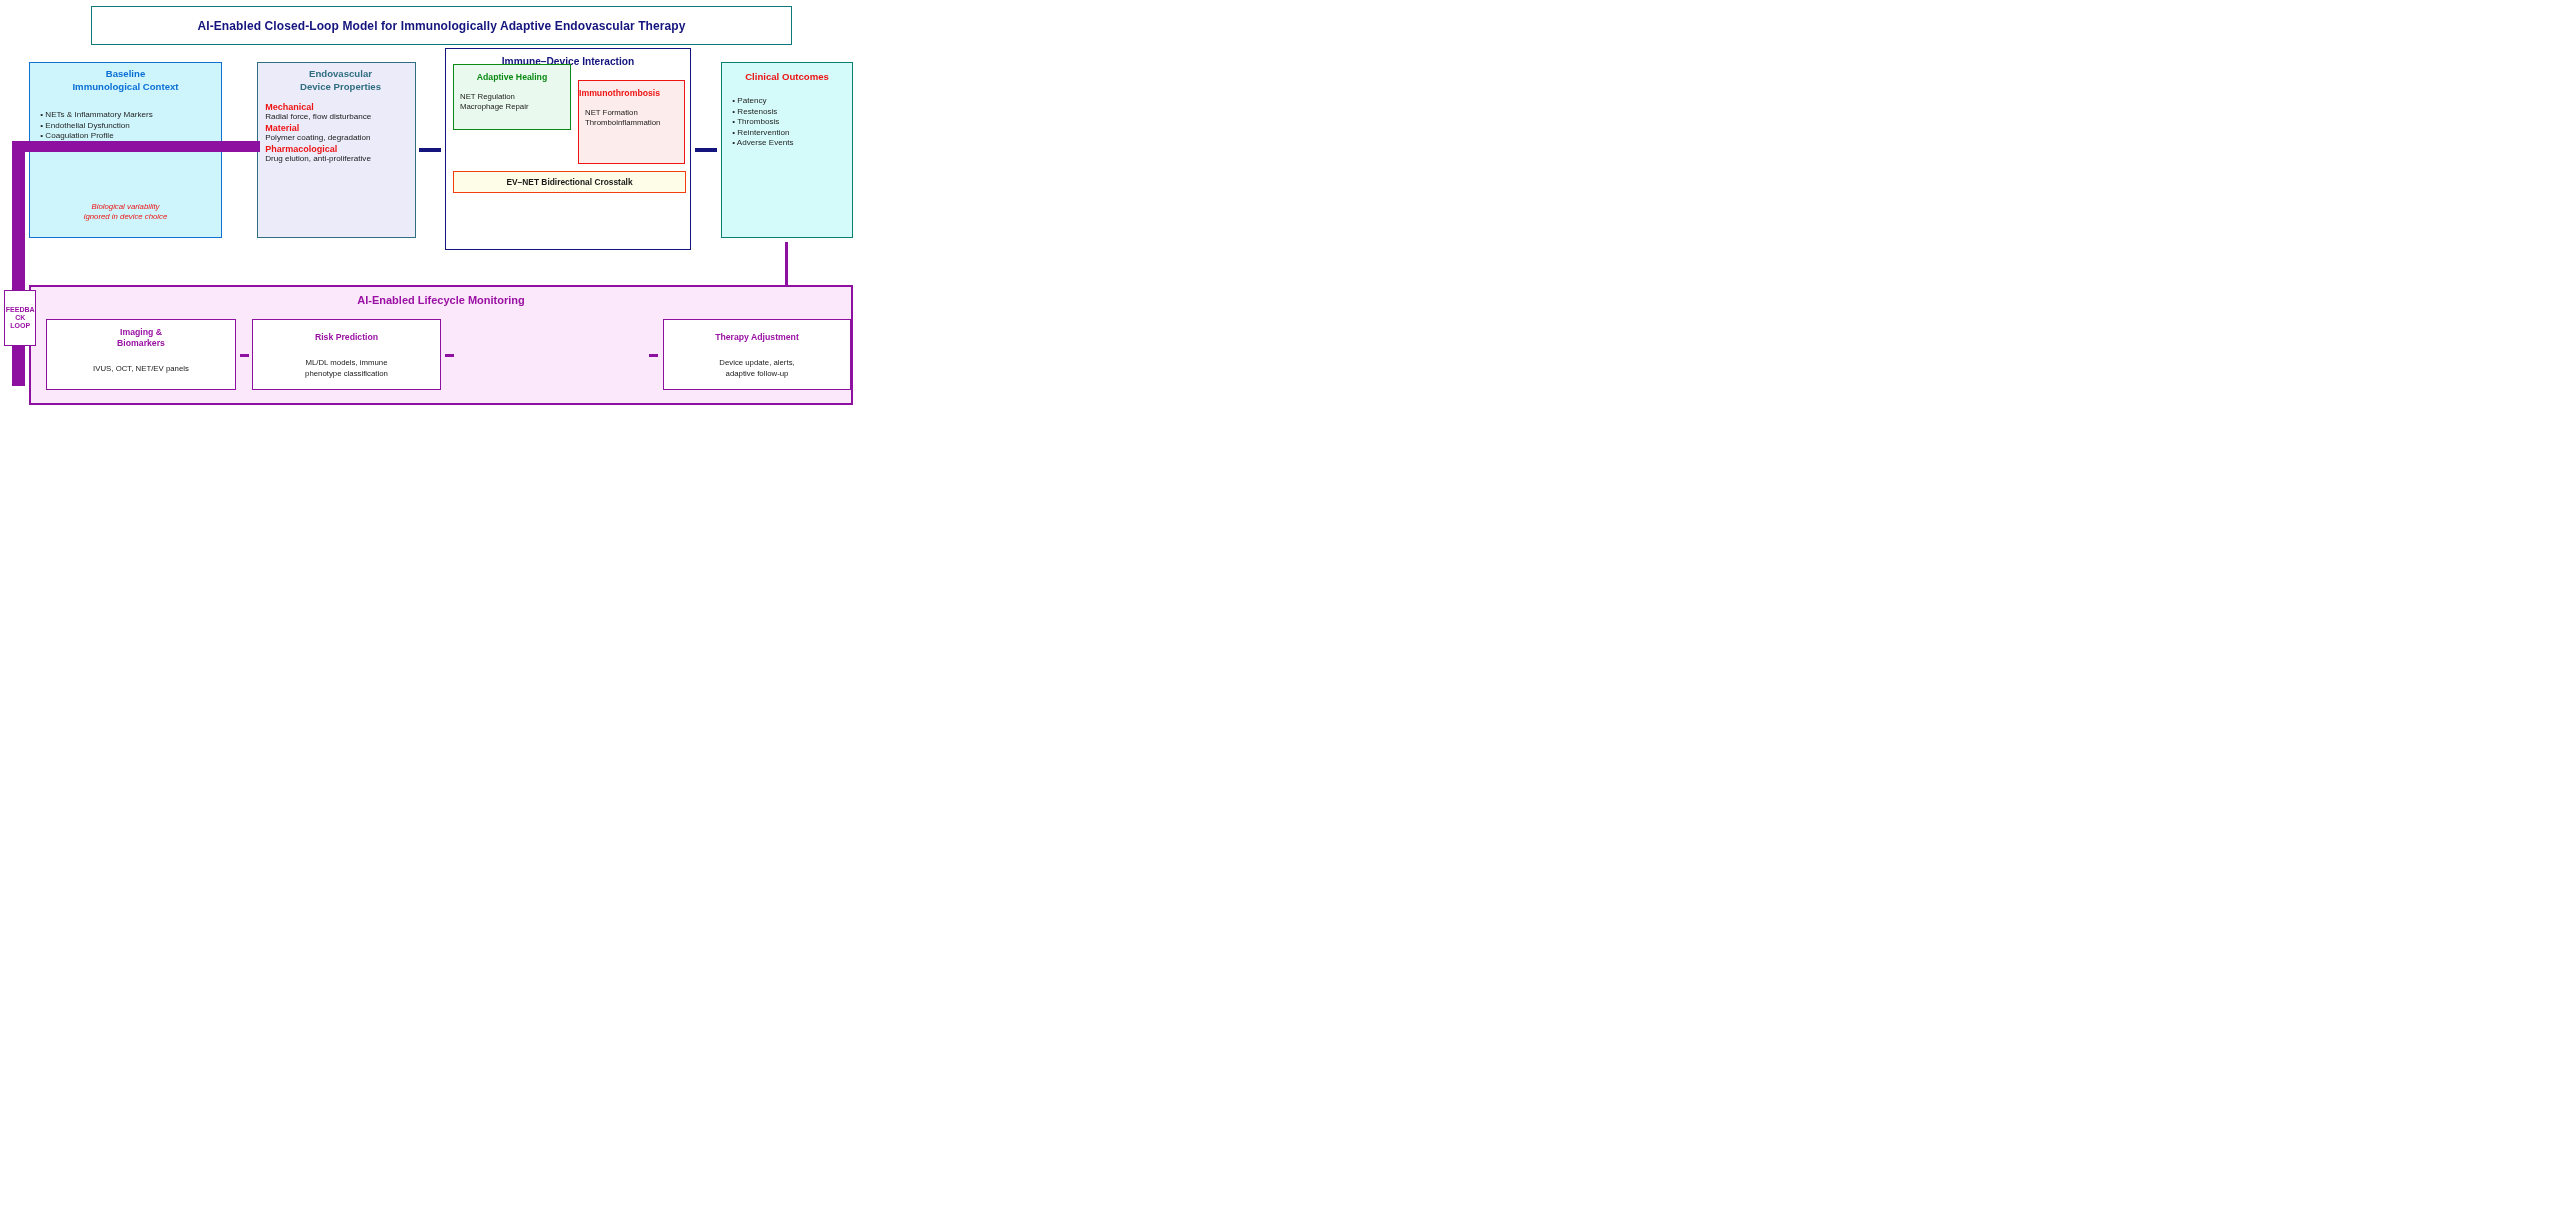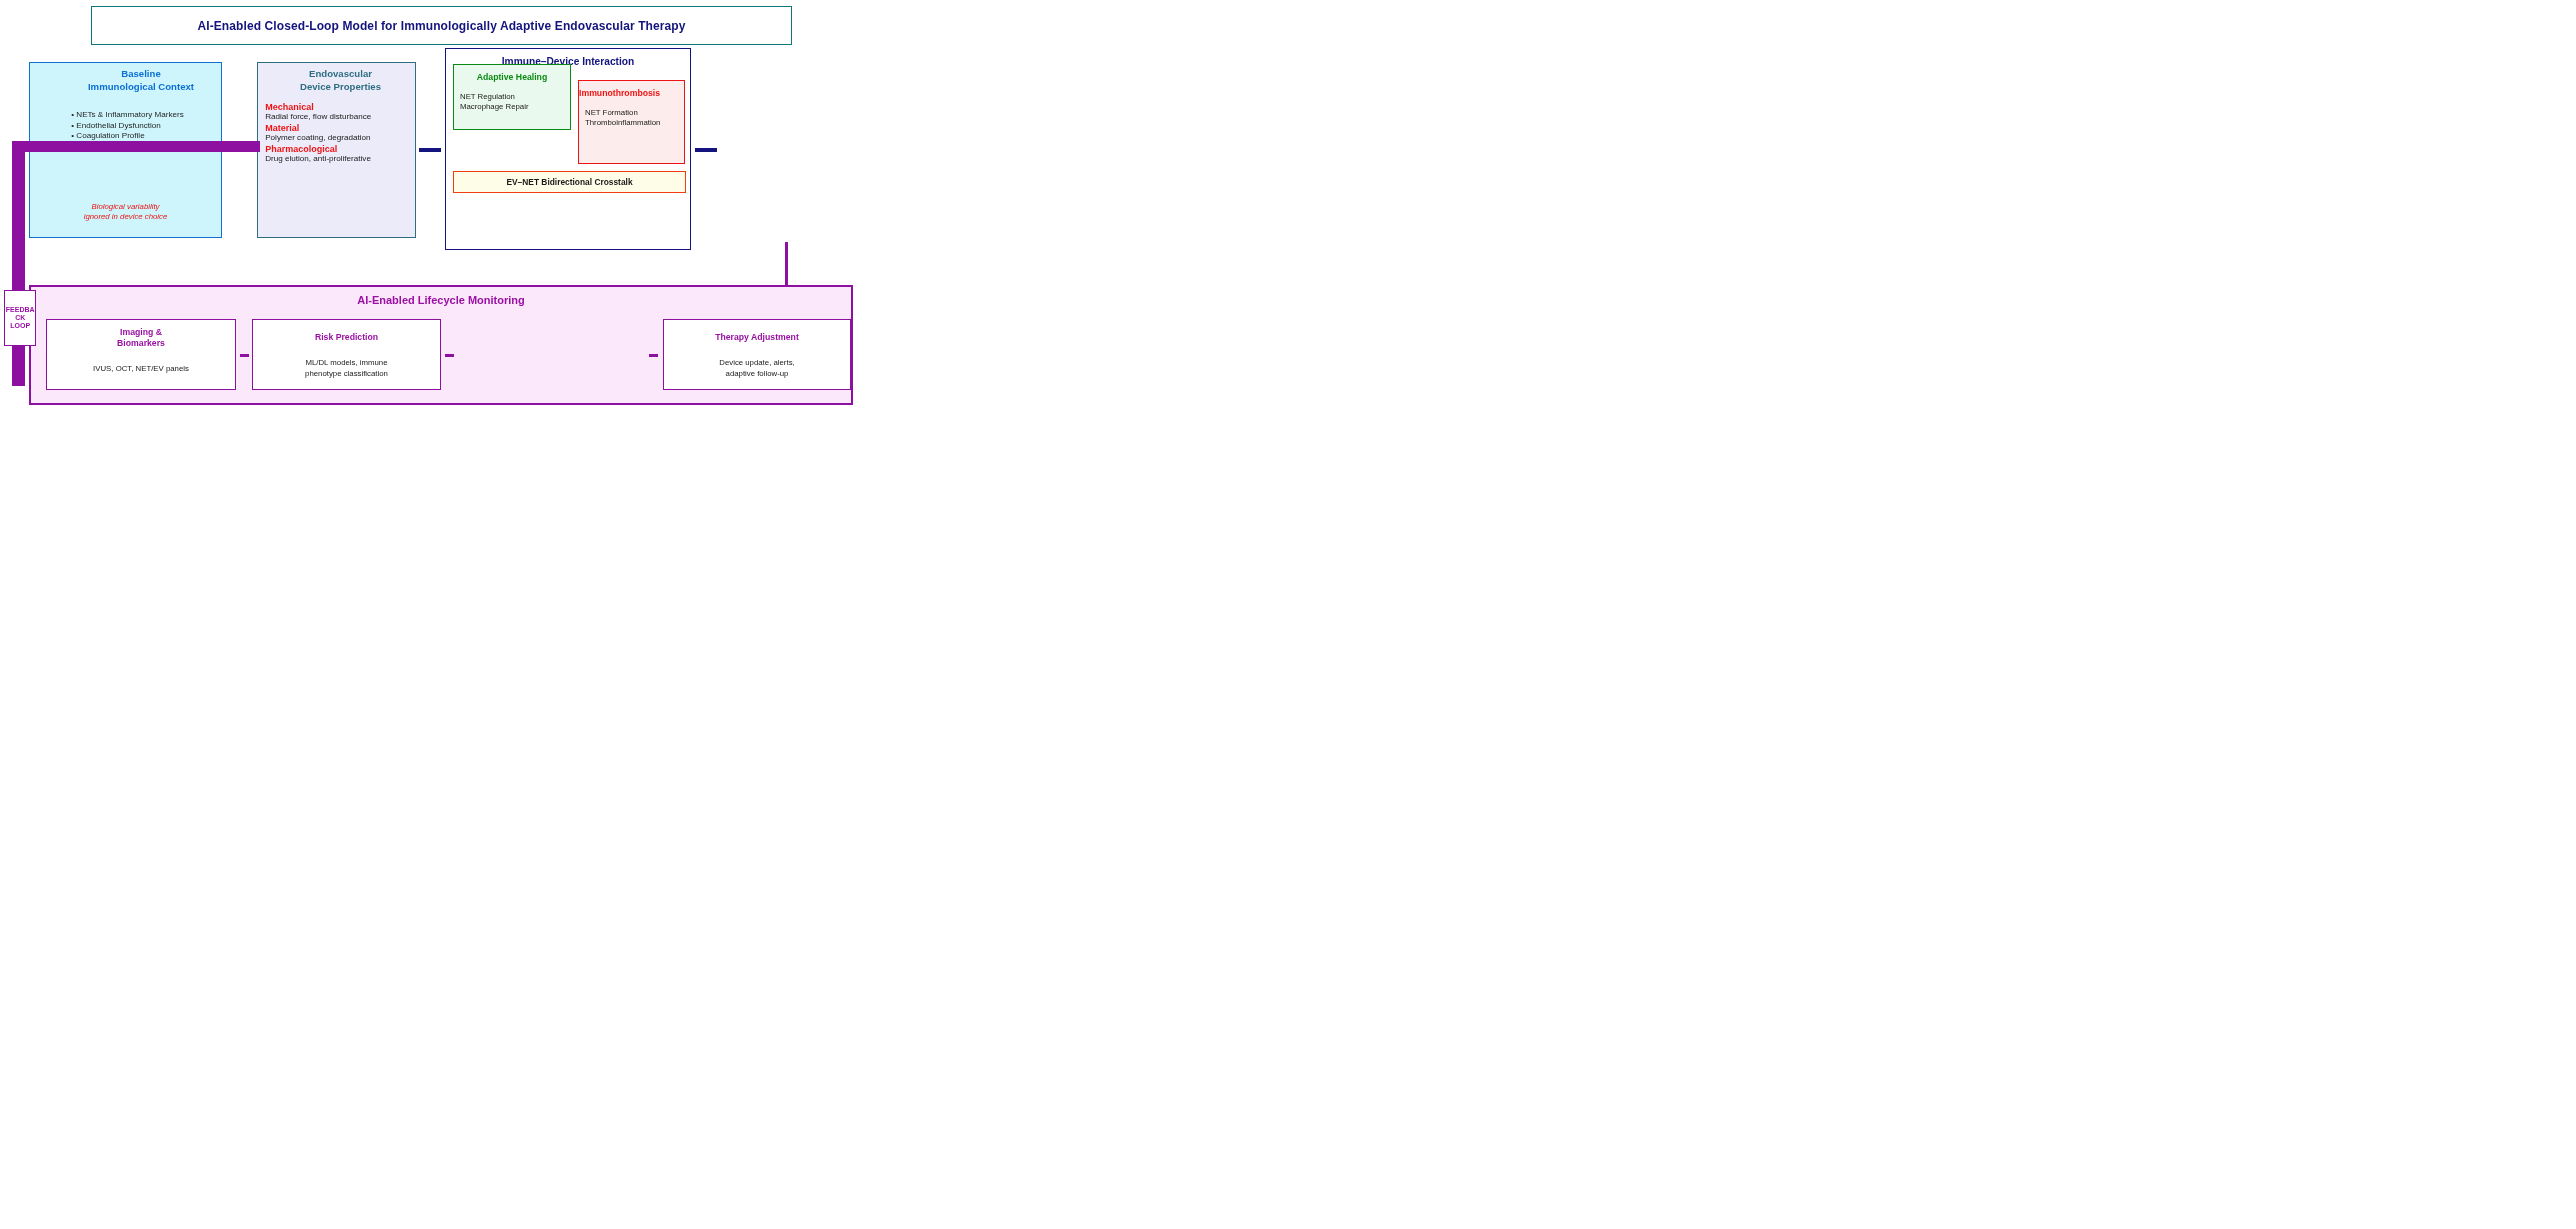--- a/index.html
+++ b/index.html
@@ -11,21 +11,21 @@
     --pink-fill:#FBE8FA; --ink:#1A1A1A;
   }
   html,body{margin:0;padding:0;background:#ffffff;}
   body{font-family:"Liberation Sans", sans-serif; color:var(--ink);}
   .stage{position:relative;width:859px;height:410px;background:#fff;overflow:hidden;}
   .box{position:absolute;box-sizing:border-box;background:#fff;}
   .title-box{left:91px;top:6px;width:701px;height:39px;border:1.2px solid var(--teal);
     display:flex;align-items:center;justify-content:center;}
   .main-title{font-size:12px;font-weight:bold;color:var(--navy);letter-spacing:0.1px;}
 
-  .baseline{left:29px;top:62px;width:193px;height:176px;border:1.8px solid var(--blue);background:var(--cyan-fill);padding-left:31px;}
+  .baseline{left:29px;top:62px;width:193px;height:176px;border:1.8px solid var(--blue);background:var(--cyan-fill);}
   .baseline .hd{margin-top:5.4px;text-align:center;font-size:9.6px;font-weight:bold;color:var(--blue-text);line-height:12.7px;}
   .bullets{list-style:none;margin:0;padding:0;font-size:8.1px;line-height:10.4px;color:#262626;}
   .bullets li::before{content:"• ";}
   .baseline .bullets{margin:16.3px 0 0 10.2px;}
   .note{position:absolute;left:0;right:0;top:139px;text-align:center;font-size:7.8px;line-height:10.2px;
     font-style:italic;color:var(--red);}
 
   .device{left:257px;top:62px;width:159px;height:176px;border:1.8px solid var(--slate);background:var(--lav-fill);}
   .device .hd{margin-top:5.4px;text-align:center;font-size:9.6px;font-weight:bold;color:var(--slate);line-height:12.7px;padding-left:8px;}
   .device .sections{margin:7.8px 0 0 7.2px;}
@@ -128,20 +128,30 @@
     <div class="hd2">Immunothrombosis</div>
     <div class="subbody">
       <div>NET Formation</div>
       <div>Thromboinflammation</div>
     </div>
   </div>
   <div class="box crosstalk">
     <div class="txt">EV–NET Bidirectional Crosstalk</div>
   </div>
 
+  <div class="box outcomes">
+    <div class="hd">Clinical Outcomes</div>
+    <ul class="bullets">
+      <li>Patency</li>
+      <li>Restenosis</li>
+      <li>Thrombosis</li>
+      <li>Reintervention</li>
+      <li>Adverse Events</li>
+    </ul>
+  </div>
 
   <div class="box monitor">
     <div class="hd">AI-Enabled Lifecycle Monitoring</div>
   </div>
 
   <div class="module mod-imaging">
     <div class="m-title">
       <span>Imaging &amp;</span>
       <span>Biomarkers</span>
     </div>

